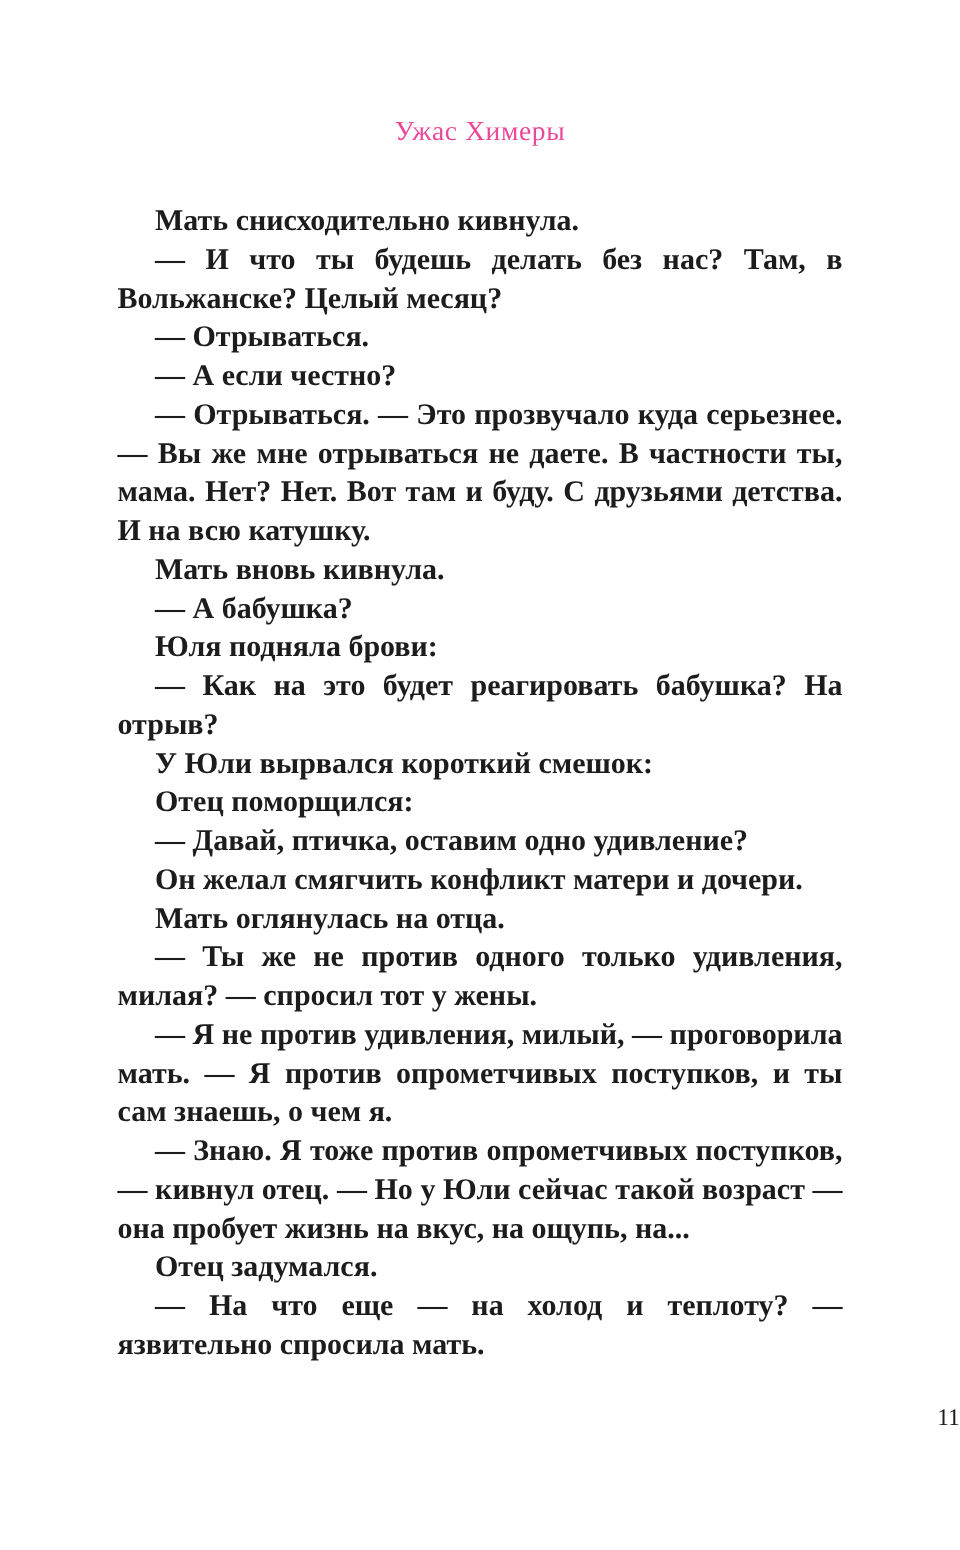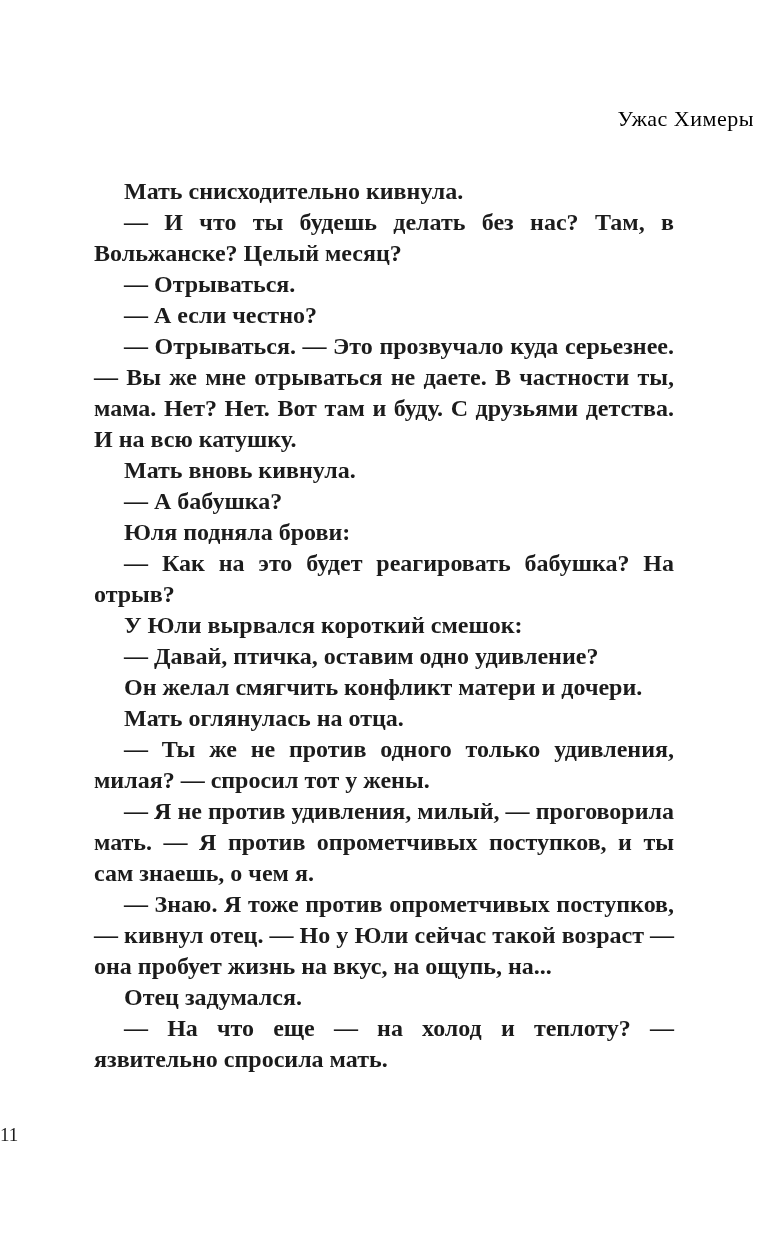--- a/index.html
+++ b/index.html
@@ -10,47 +10,47 @@
   .page {
     position: relative;
     width: 768px;
     height: 1240px;
     background: #ffffff;
     overflow: hidden;
     font-family: "Liberation Serif", "DejaVu Serif", serif;
     color: #1c1c1c;
   }
   .title {
-    margin: 14px;
+    margin: 0;
     padding-top: 92px;
-    text-align: right;
+    text-align: center;
     font-size: 22px;
     font-weight: normal;
     letter-spacing: 0.5px;
-    color: #000000;
+    color: #ec4899;
   }
   .body-text {
     width: 580px;
     margin: 44px auto 0 auto;
     font-size: 24px;
     line-height: 31px;
     text-align: justify;
     text-justify: inter-word;
     font-weight: bold;
   }
   .body-text p {
     margin: 0;
     text-indent: 30px;
   }
   .page-number {
     position: absolute;
     bottom: 94px;
     left: 0;
     width: 100%;
-    text-align: left;
+    text-align: right;
     font-size: 19px;
     color: #1c1c1c;
   }
 </style>
 </head>
 <body>
 
 <div class="page">
 
   <h1 class="title">Ужас Химеры</h1>
@@ -59,20 +59,21 @@
     <p>Мать снисходительно кивнула.</p>
     <p>— И что ты будешь делать без нас? Там, в Вольжанске? Целый месяц?</p>
     <p>— Отрываться.</p>
     <p>— А если честно?</p>
     <p>— Отрываться. — Это прозвучало куда серьезнее. — Вы же мне отрываться не даете. В частности ты, мама. Нет? Нет. Вот там и буду. С друзьями детства. И на всю катушку.</p>
     <p>Мать вновь кивнула.</p>
     <p>— А бабушка?</p>
     <p>Юля подняла брови:</p>
     <p>— Как на это будет реагировать бабушка? На отрыв?</p>
     <p>У Юли вырвался короткий смешок:</p>
+    <p>Отец поморщился:</p>
     <p>— Давай, птичка, оставим одно удивление?</p>
     <p>Он желал смягчить конфликт матери и дочери.</p>
     <p>Мать оглянулась на отца.</p>
     <p>— Ты же не против одного только удивления, милая? — спросил тот у жены.</p>
     <p>— Я не против удивления, милый, — проговорила мать. — Я против опрометчивых поступков, и ты сам знаешь, о чем я.</p>
     <p>— Знаю. Я тоже против опрометчивых поступков, — кивнул отец. — Но у Юли сейчас такой возраст — она пробует жизнь на вкус, на ощупь, на...</p>
     <p>Отец задумался.</p>
     <p>— На что еще — на холод и теплоту? — язвительно спросила мать.</p>
   </div>
 

